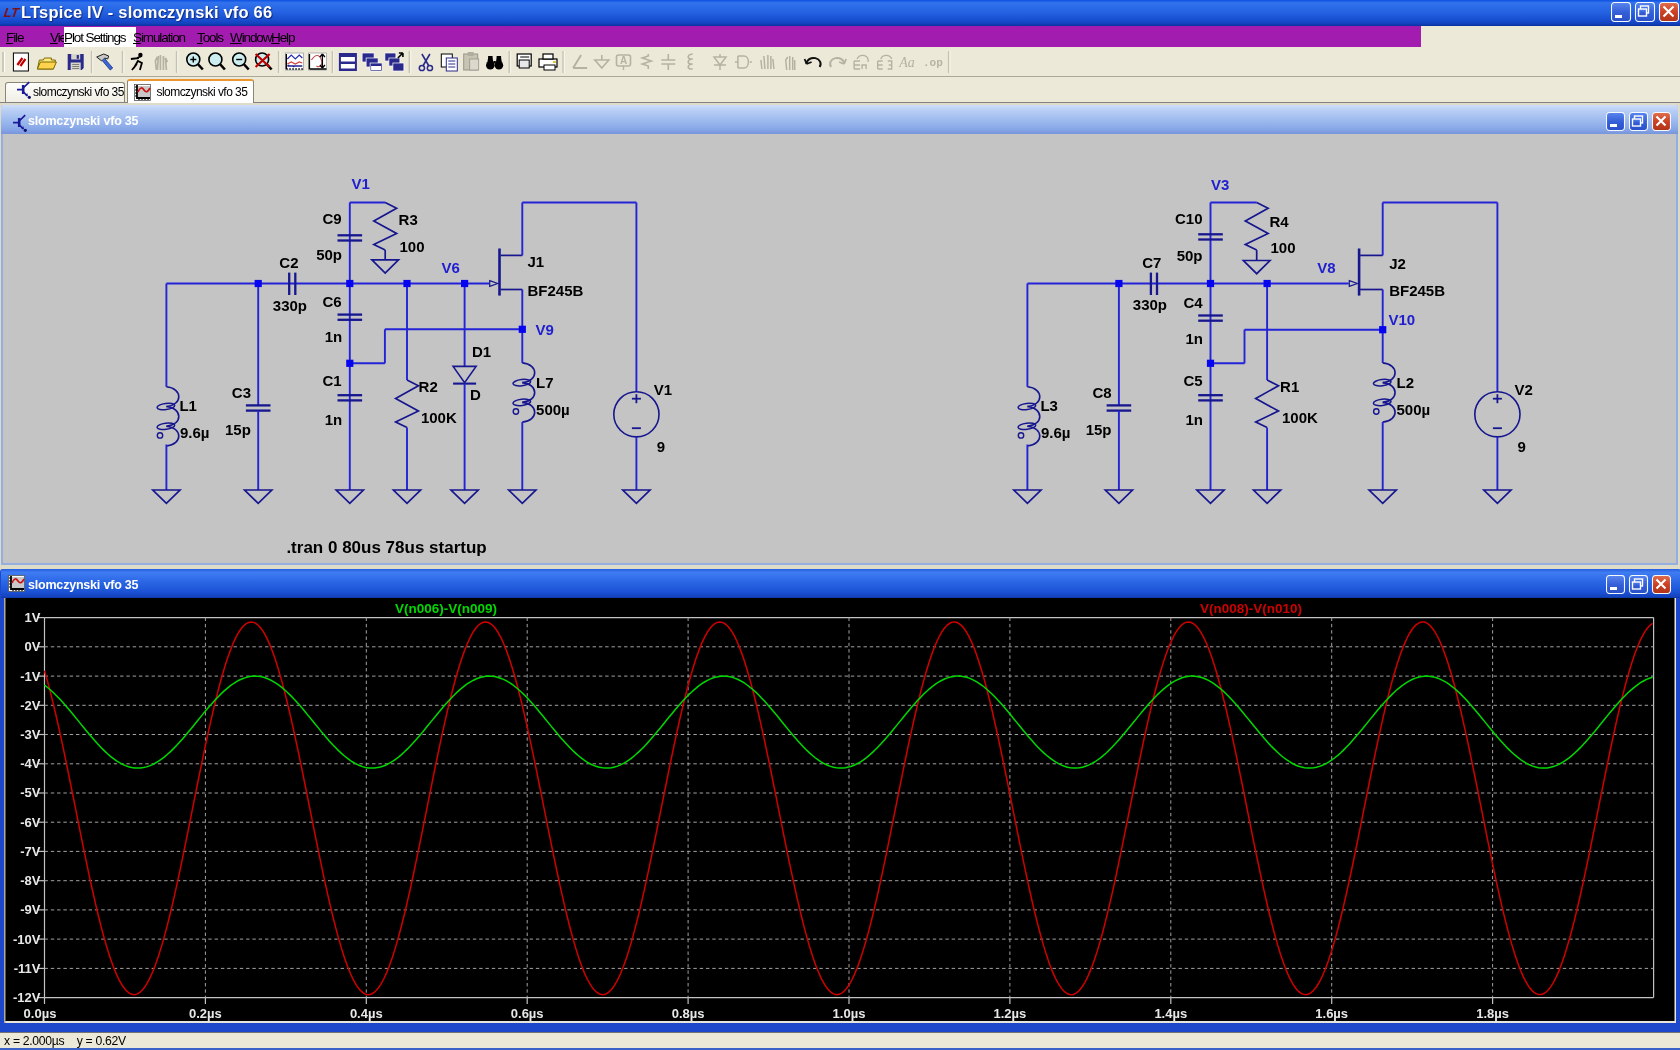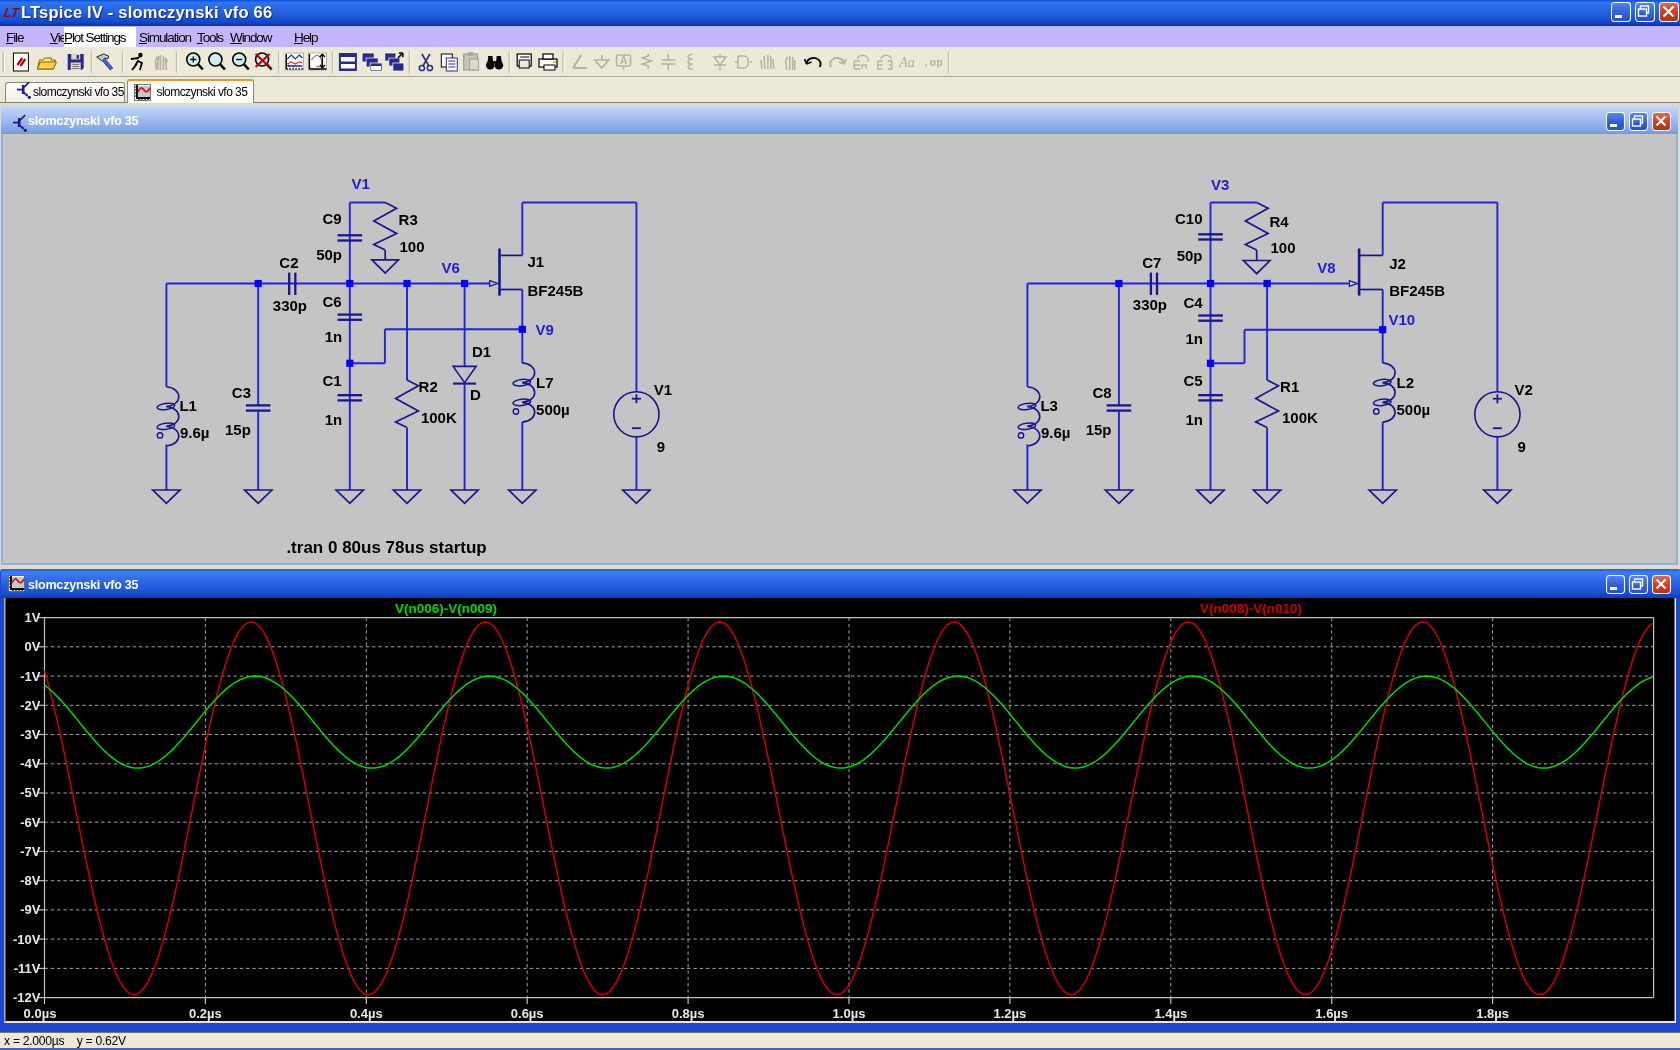--- a/index.html
+++ b/index.html
@@ -1,21 +1,21 @@
 <!DOCTYPE html>
 <html><head><meta charset="utf-8"><title>LTspice IV - slomczynski vfo 35</title>
 <style>
 *{margin:0;padding:0;box-sizing:border-box}
 body{width:1680px;height:1050px;position:relative;overflow:hidden;background:#ece9d8;
  font-family:"Liberation Sans",sans-serif;-webkit-font-smoothing:antialiased}
 .abs{position:absolute}
 #titlebar{left:0;top:0;width:1680px;height:25.5px;
  background:linear-gradient(180deg,#0b50e2 0%,#3272ec 10%,#2563e2 45%,#1850d2 75%,#1141bb 92%,#0d2f9e 100%);}
 #titletext{left:21px;top:3px;font-size:16.5px;font-weight:bold;color:#fff;text-shadow:1px 1px 1px #10287a;letter-spacing:0.2px}
-#menubar{left:0;top:25.5px;width:1680px;height:21.5px;background:#c4b5fd;font-size:13.5px;color:#000;letter-spacing:-1.1px}
+#menubar{left:0;top:25.5px;width:1421px;height:21.5px;background:#a21caf;font-size:13.5px;color:#000;letter-spacing:-1.1px}
 .mi{position:absolute;top:4px}
 #toolbar{left:0;top:47px;width:1680px;height:29.5px;background:#ece9d8;border-bottom:1px solid #aca899}
 #tabstrip{left:0;top:77px;width:1680px;height:26px;background:#ece9d8}
 #mdi{left:0;top:103px;width:1680px;height:929px;background:#dedbc8}
 #schwin{left:1px;top:104.5px;width:1677px;height:460px;background:#c4c4c4;
  border:2px solid #94aee0;border-top:none;border-radius:3px 3px 0 0}
 #schtitle{left:-2px;top:0;width:1677px;height:29px;border-radius:3px 3px 0 0;
  background:linear-gradient(180deg,#cfdef8 0%,#b7cdf4 20%,#9cb9ee 55%,#86a5e6 85%,#7795da 100%)}
 #wavewin{left:0;top:568.5px;width:1680px;height:463px;background:#000;
  border:3px solid #1e48cc;border-left-width:4px;border-right-width:4px;border-radius:3px 3px 0 0;border-bottom:9px solid #1e48cc;
@@ -58,24 +58,24 @@
     <g transform="translate(48,0)">
       <rect x="0.5" y="0.5" width="19" height="19" rx="3.2" fill="url(#bred)" stroke="#f4f8ff" stroke-width="1.1"></rect>
       <path d="M4.5,4.5 L14.5,14.5 M14.5,4.5 L4.5,14.5" stroke="#fff" stroke-width="2.1"></path>
     </g>
   </svg>
 <div class="abs" id="menubar">
  <span class="mi" style="left:6px"><u>F</u>ile</span>
  <span class="mi" style="left:50px"><u>V</u>iew</span>
  <span class="abs" style="left:64px;top:1px;width:71.5px;height:20.5px;background:#fff"></span>
  <span class="mi" style="left:64px"><u>P</u>lot Settings</span>
- <span class="mi" style="left:139px"><u>S</u>imulation</span>
+ <span class="mi" style="left:133px"><u>S</u>imulation</span>
  <span class="mi" style="left:197px"><u>T</u>ools</span>
  <span class="mi" style="left:230px"><u>W</u>indow</span>
- <span class="mi" style="left:294px"><u>H</u>elp</span>
+ <span class="mi" style="left:271px"><u>H</u>elp</span>
 </div>
 <div class="abs" id="toolbar"></div>
 <svg width="1680" height="30" viewBox="0 47 1680 30" style="position:absolute;left:0;top:47px">
     <g transform="translate(21.4,62)">
       <rect x="-8" y="-9" width="15" height="18" fill="#fff" stroke="#000" stroke-width="1"></rect>
       <path d="M-4,3 L1,-4 M-1,4 L4,-3" stroke="#c00000" stroke-width="2.2" fill="none"></path>
     </g>
     <g transform="translate(46.4,62)">
       <path d="M-9,7 L-7,-2 L-3,-2 L-2,-4 L5,-4 L5,-2 L9,-2 L7,7 Z" fill="#ffe97f" stroke="#7a6a00" stroke-width="1"></path>
       <path d="M-9,7 L-6,0 L10,0 L7,7 Z" fill="#ffd34d" stroke="#7a6a00" stroke-width="1"></path>

